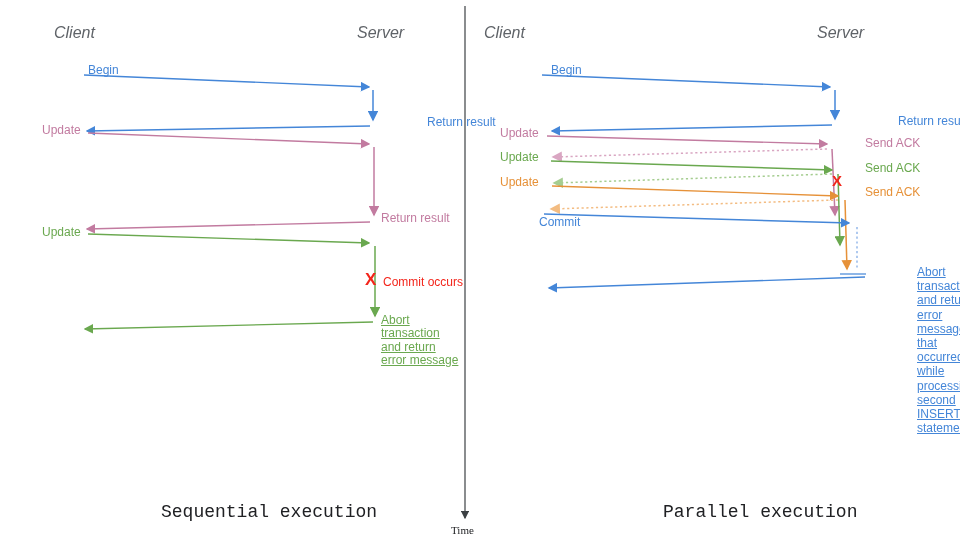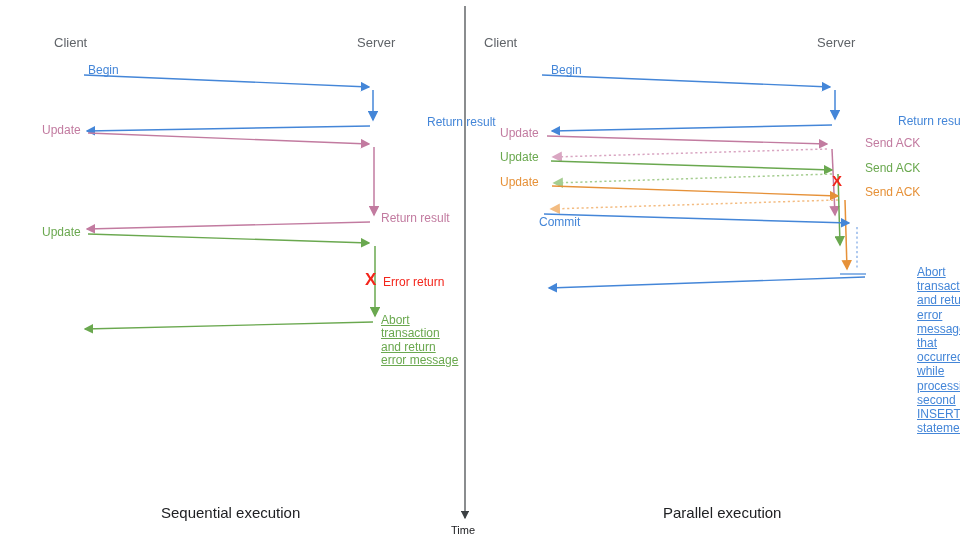--- a/index.html
+++ b/index.html
@@ -9,26 +9,26 @@
     --c-heading:#5f6368; --c-title:#202124;
   }
   html,body{margin:0;padding:0;}
   body{
     width:960px;height:540px;background:#ffffff;position:relative;overflow:hidden;
     font-family:"Liberation Sans", sans-serif;
   }
   #lines{position:absolute;left:0;top:0;width:960px;height:540px;}
   .lbl{position:absolute;font-size:12px;line-height:13px;white-space:nowrap;}
   .multi{white-space:pre-line;text-decoration:underline;}
-  .hdr{font-size:13px;color:var(--c-heading);margin-top:10px;}
+  .hdr{font-size:16px;font-style:italic;color:var(--c-heading);}
   .blue{color:var(--c-blue);margin-left:46px;} .pink{color:var(--c-pink);}
   .green{color:var(--c-green);} .orange{color:var(--c-orange);}
   .red{color:var(--c-red);}
   .xmark{font-weight:700;color:var(--c-red);}
-  .title{font-size:15px;color:var(--c-title);}
+  .title{font-size:18px;color:var(--c-title);font-family:Liberation Mono, monospace;}
   .time{font-size:11px;color:var(--c-title);}
 
   
   .l-client{left:54px;top:26px;}   .l-server{left:357px;top:26px;}
   .r-client{left:484px;top:26px;}  .r-server{left:817px;top:26px;}
   
   .l-begin{left:42px;top:64px;}
   .l-return1{left:381px;top:116px;}
   .l-update1{left:42px;top:124px;}
   .l-return2{left:381px;top:212px;}
@@ -44,21 +44,21 @@
   .r-ack1{left:865px;top:137px;}
   .r-update2{left:500px;top:151px;}
   .r-ack2{left:865px;top:162px;}
   .r-update3{left:500px;top:176px;}
   .r-ack3{left:865px;top:186px;}
   .r-commit{left:493px;top:216px;}
   .r-x{left:832px;top:173px;font-size:15px;line-height:15px;}
   .r-abort{left:871px;top:265px;line-height:14.2px;}
   .r-title{left:663px;top:506px;}
   
-  .t-label{left:451px;top:524px;}
+  .t-label{left:451px;top:524px;font-family:Liberation Serif, serif;}
 </style>
 </head>
 <body>
 
 <svg id="lines" viewBox="0 0 960 540" xmlns="http://www.w3.org/2000/svg">
   <defs>
     <marker id="m-blue" viewBox="0 0 10 10" refX="8.5" refY="5" markerWidth="7" markerHeight="7" orient="auto-start-reverse">
       <path d="M0,0 L10,5 L0,10 z" fill="var(--c-blue)"></path>
       </marker>
     <marker id="m-pink" viewBox="0 0 10 10" refX="8.5" refY="5" markerWidth="7" markerHeight="7" orient="auto-start-reverse">
@@ -122,21 +122,21 @@
 <div class="lbl hdr l-server">Server</div>
 <div class="lbl hdr r-client">Client</div>
 <div class="lbl hdr r-server">Server</div>
 
 <div class="lbl blue l-begin">Begin</div>
 <div class="lbl blue l-return1">Return result</div>
 <div class="lbl pink l-update1">Update</div>
 <div class="lbl pink l-return2">Return result</div>
 <div class="lbl green l-update2">Update</div>
 <div class="lbl xmark l-x">X</div>
-<div class="lbl red l-error">Error return</div>
+<div class="lbl red l-error">Commit occurs</div>
 <div class="lbl green multi l-abort">Abort
 transaction
 and return
 error message</div>
 <div class="lbl title l-title">Sequential execution</div>
 
 <div class="lbl blue r-begin">Begin</div>
 <div class="lbl blue r-return">Return result</div>
 <div class="lbl pink r-update1">Update</div>
 <div class="lbl pink r-ack1">Send ACK</div>

